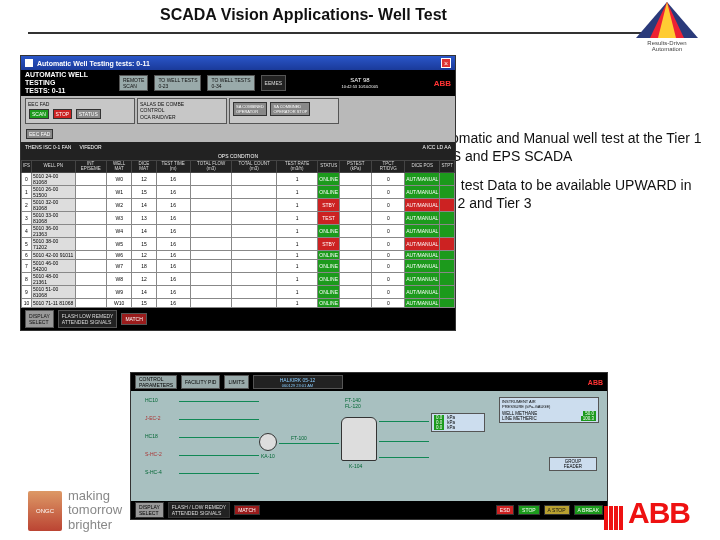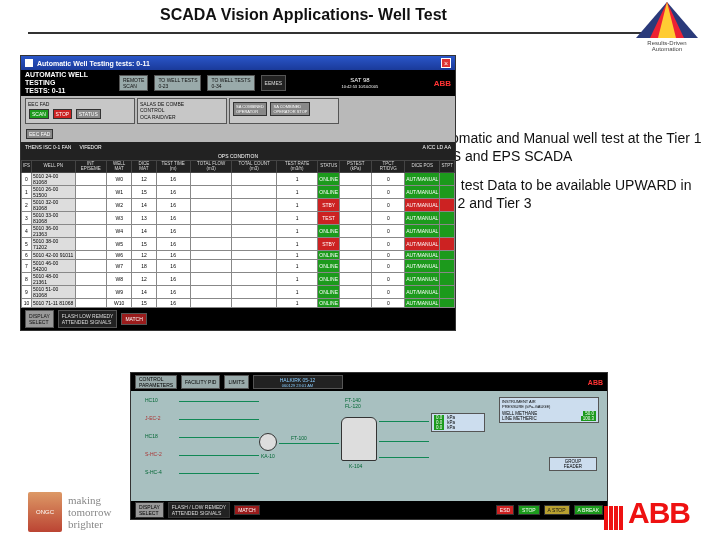--- a/index.html
+++ b/index.html
@@ -52,21 +52,21 @@
   .pfd .line { position: absolute; background: #185; height: 1px; }
   .pfd .tank { position: absolute; width: 36px; height: 44px; border: 1px solid #333; border-radius: 6px 6px 2px 2px; background: #ddd; }
   .pfd .rbox { position: absolute; background: #cde; border: 1px solid #555; padding: 1px 2px; font-size: 4.5px; }
   .pfd .rbox .v { display: flex; gap: 3px; }
   .pfd .rbox .b { background: #1c9a1c; color: #fff; padding: 0 2px; }
   .pfd .pump { position: absolute; width: 18px; height: 18px; border: 1px solid #333; border-radius: 50%; background: #ddd; }
   .scr2 .bot { background: #000; height: 18px; display: flex; gap: 4px; padding: 2px 4px; align-items: center; }
   .scr2 .bbtn { font-size: 5px; padding: 1px 3px; border: 1px solid #333; }
   .ongc { position: absolute; bottom: 8px; left: 28px; display: flex; gap: 6px; align-items: center; }
   .ongc .logo { width: 34px; height: 40px; background: linear-gradient(#d96,#b43); border-radius: 2px; display: flex; align-items: center; justify-content: center; color: #fff; font-size: 6px; }
-  .ongc .tag { font-size: 11px; color: #888; line-height: 1.1; font-family: Liberation Serif, serif; }
+  .ongc .tag { font-size: 13px; color: #888; line-height: 1.1; font-family: Liberation Sans, sans-serif; }
   .abb-big { position: absolute; bottom: 10px; right: 30px; font-size: 30px; font-weight: 900; color: #e11; font-family: Arial Black, Arial; letter-spacing: -1px; }
   .abb-big .bars { display: inline-block; width: 22px; height: 24px; margin-right: 2px; }
   .abb-big .bars span { display: inline-block; width: 4px; height: 24px; background: #e11; margin-right: 1px; vertical-align: bottom; }
 </style>
 </head>
 <body>
 
 <div class="slide">
   <div class="topline"></div>
   <div class="title">SCADA Vision Applications- Well Test</div>

